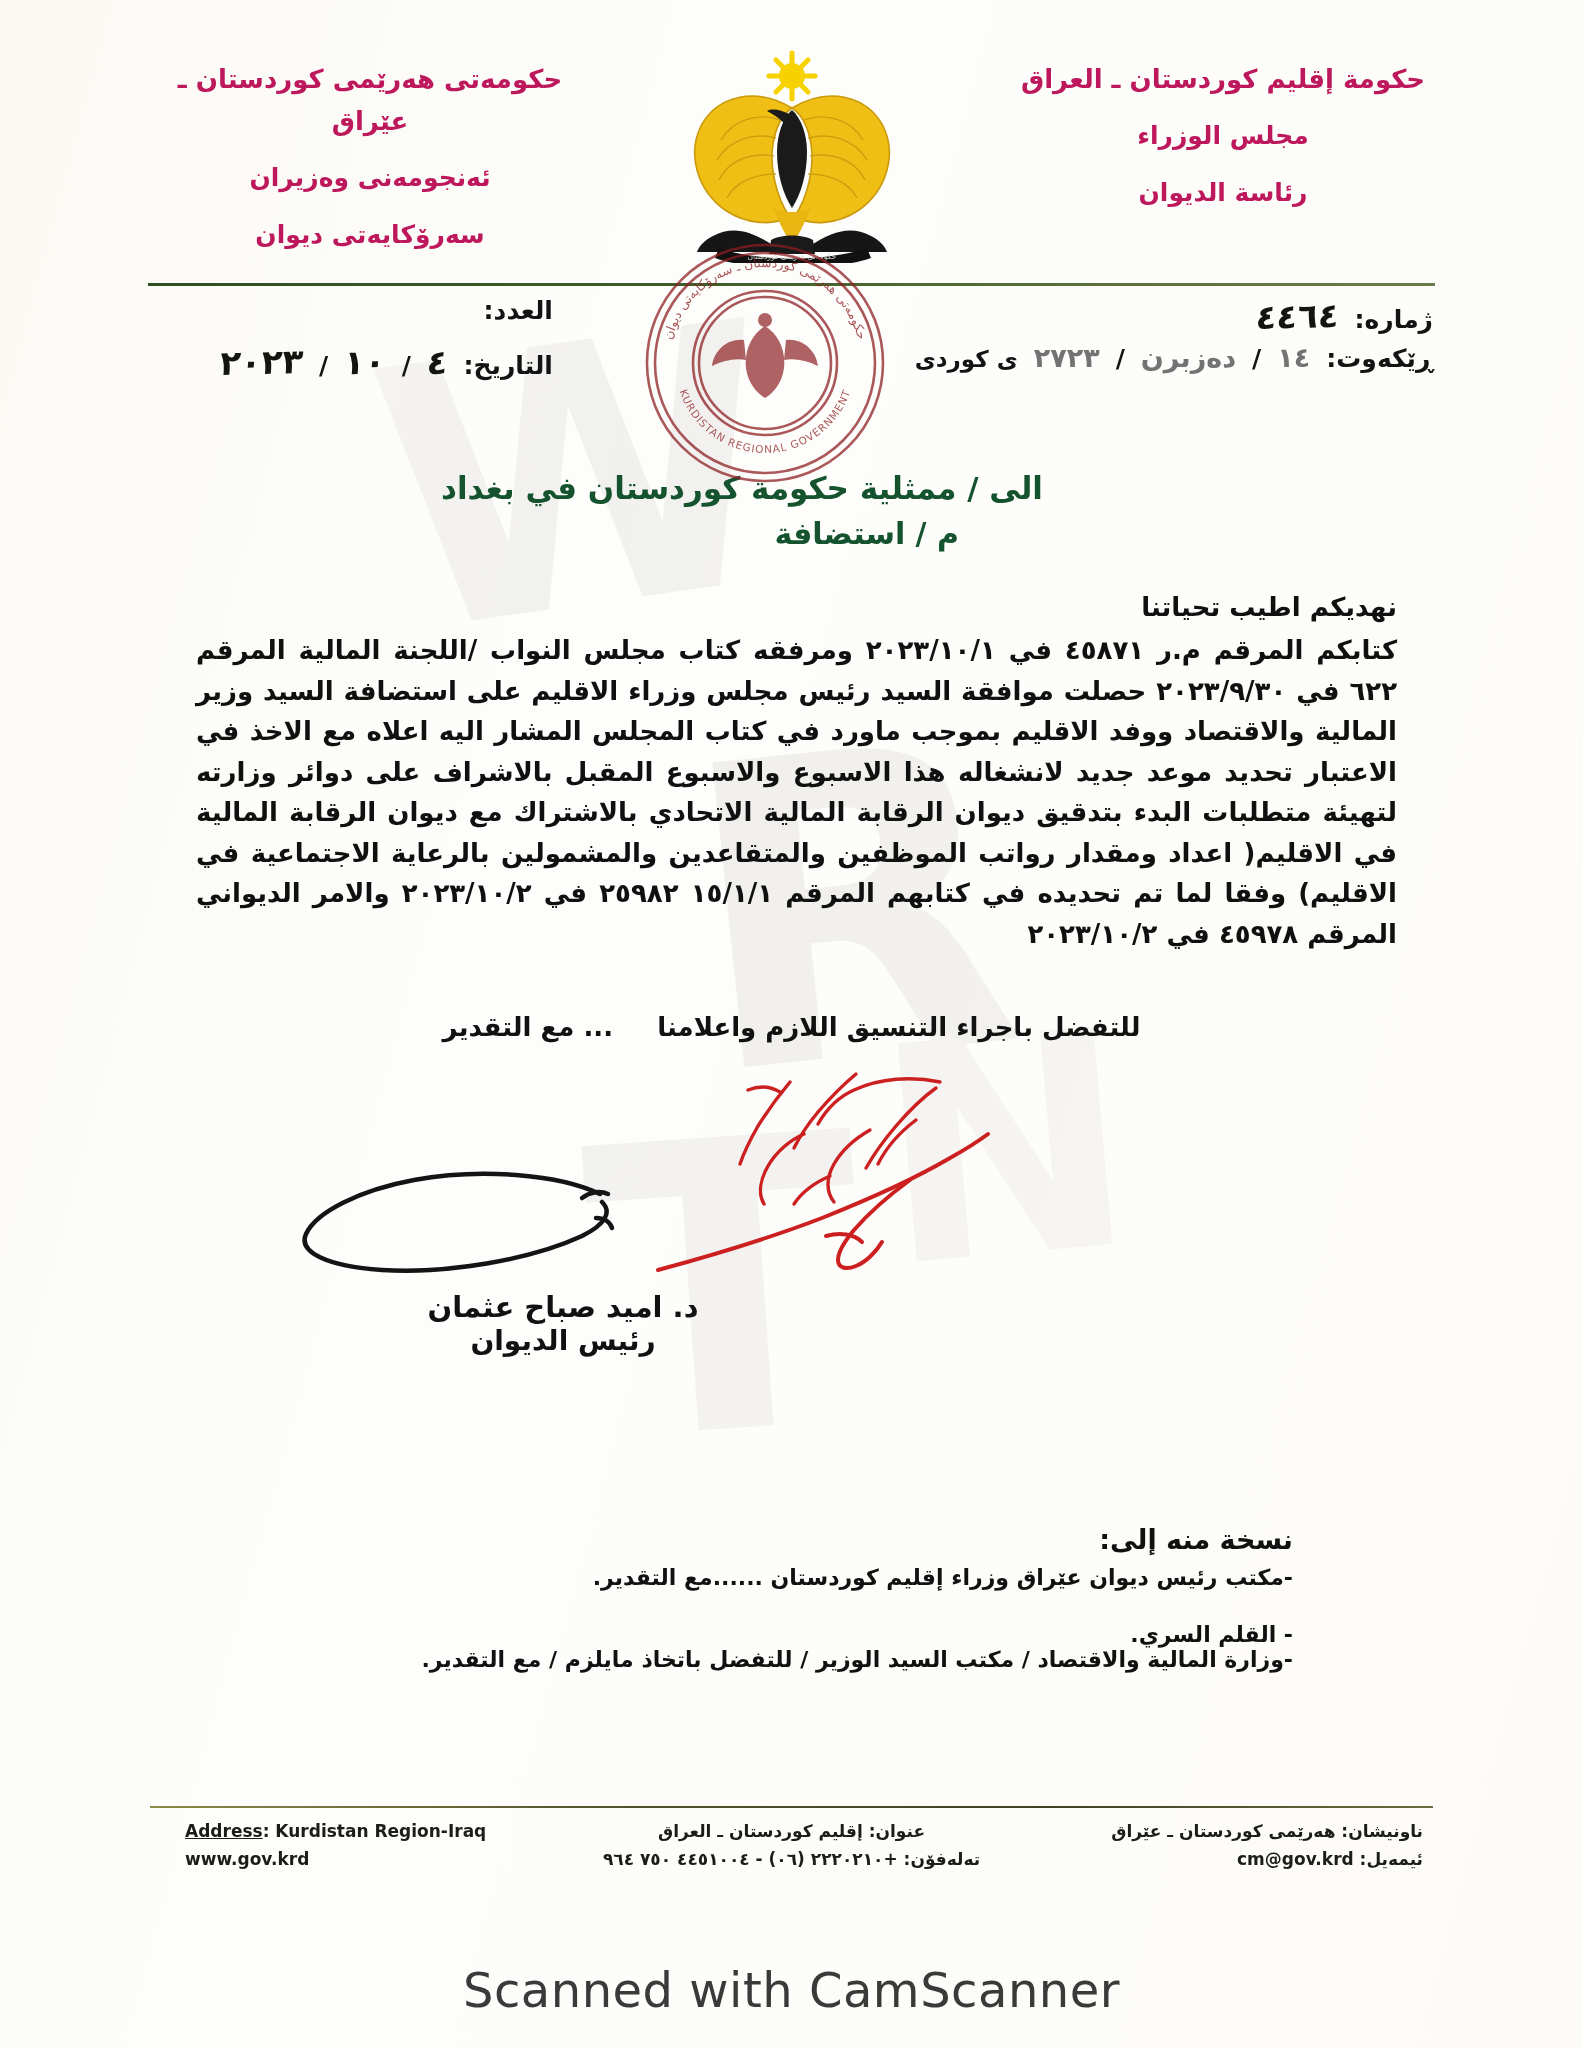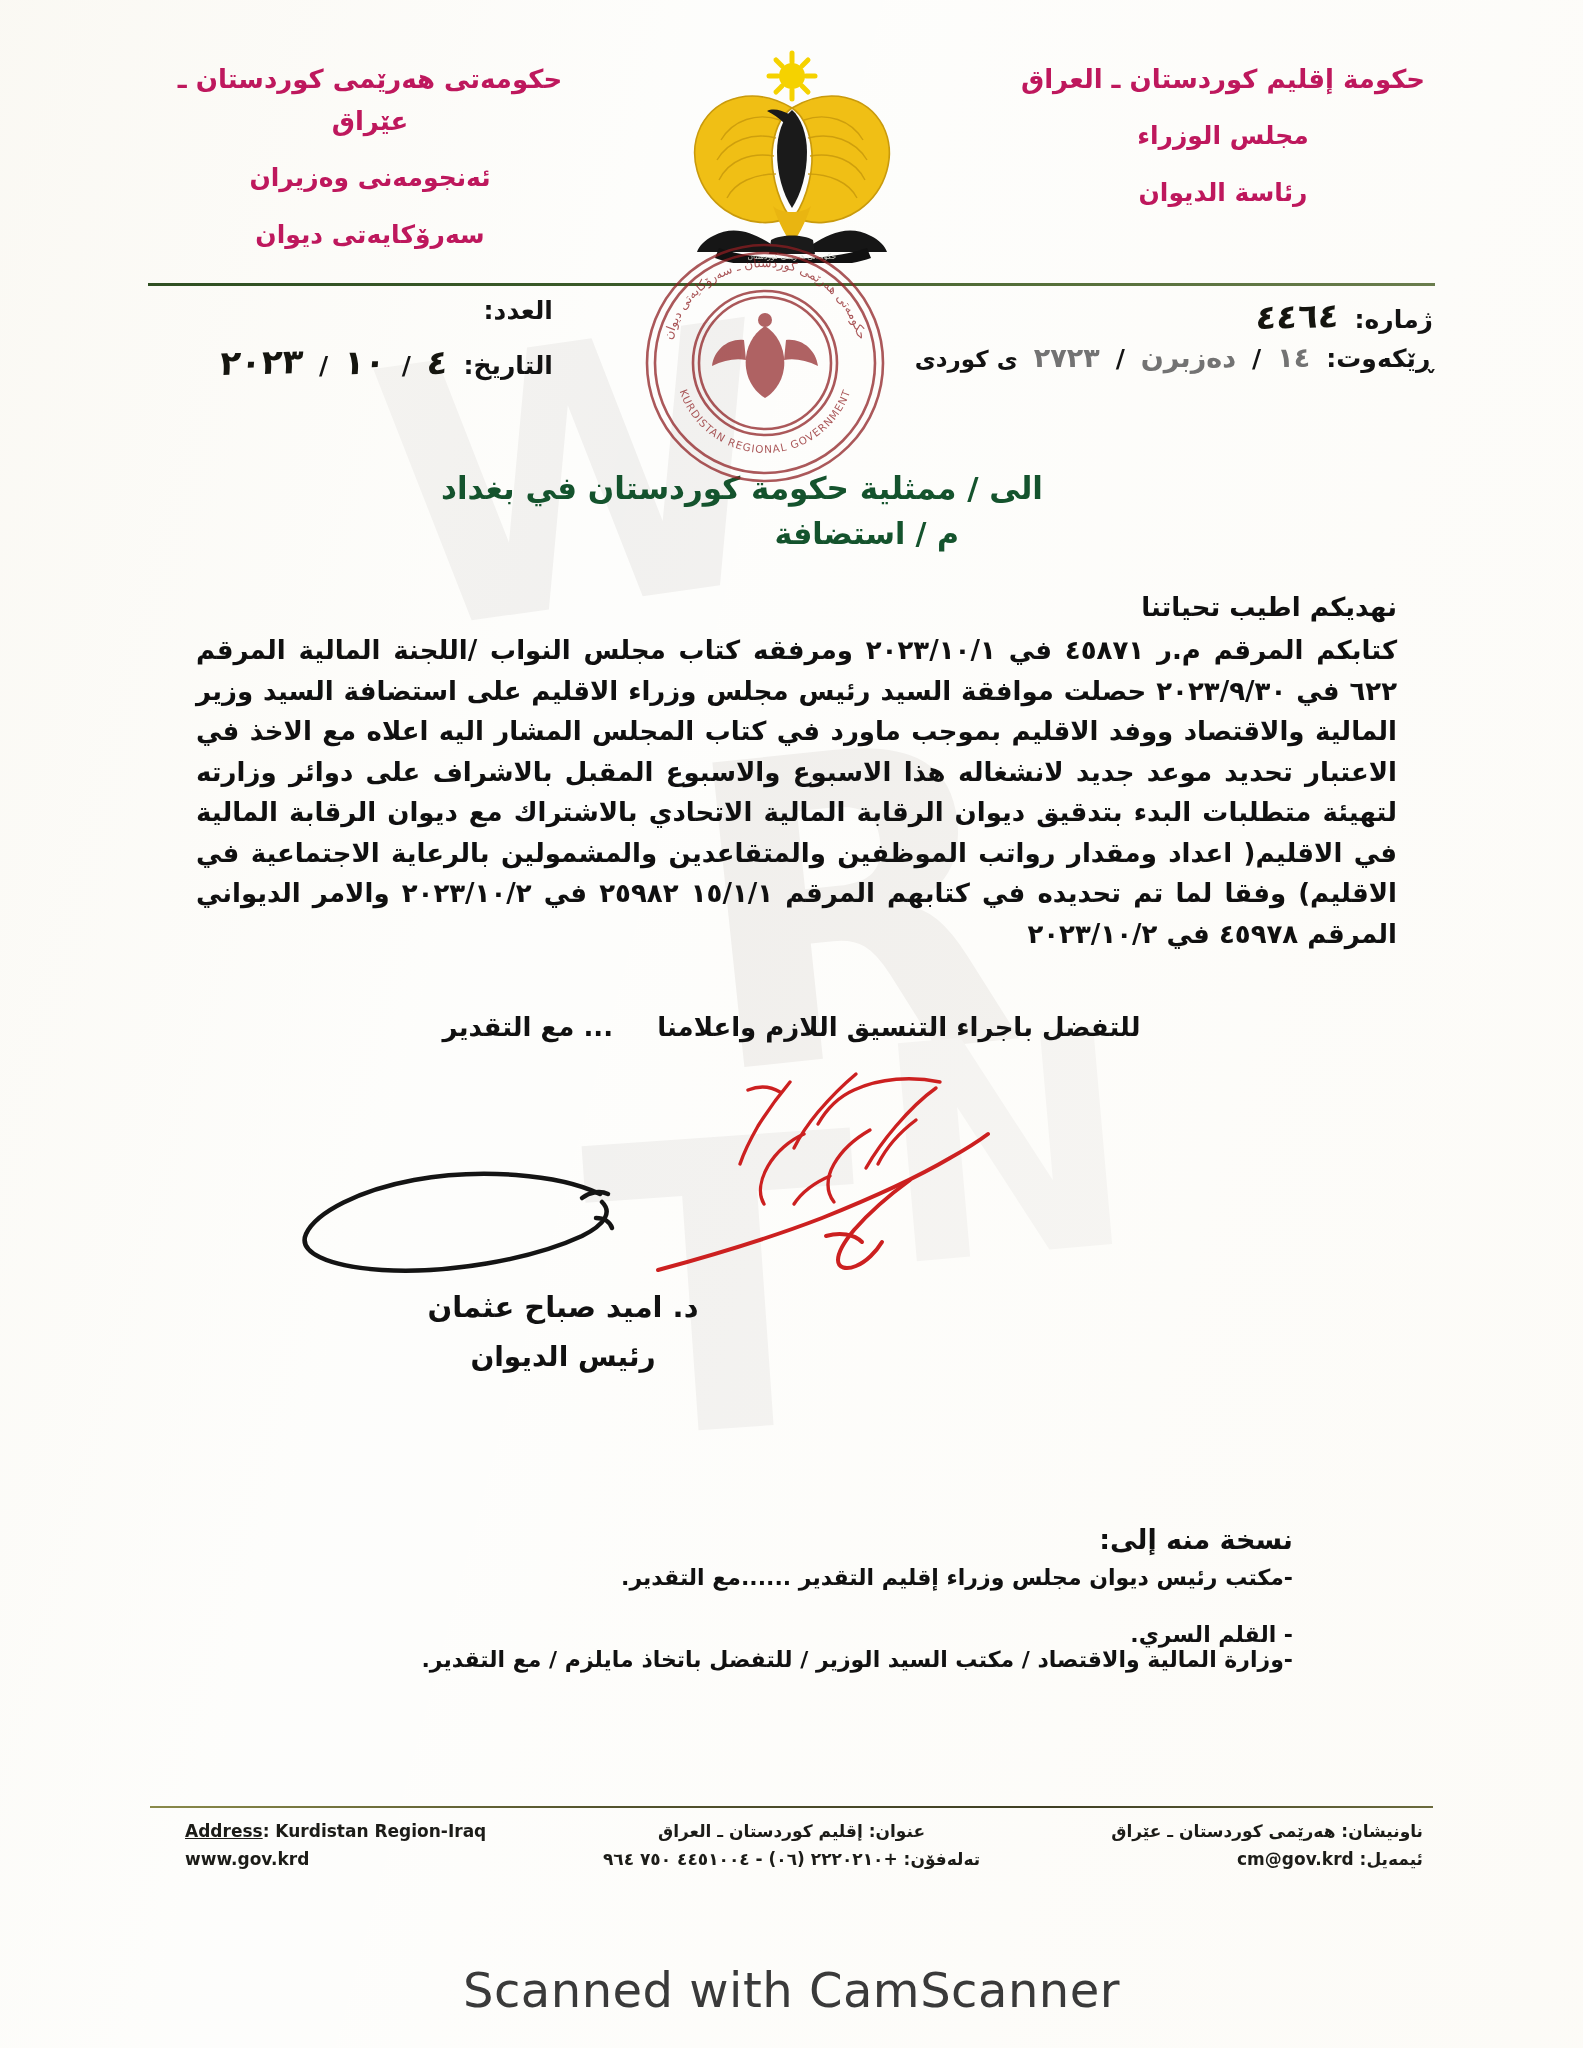--- a/index.html
+++ b/index.html
@@ -201,21 +201,21 @@
   .sig-block {
     position: absolute;
     top: 1290px;
     right: 860px;
     text-align: center;
     width: 320px;
     z-index: 6;
     color: #111;
   }
   .sig-name  { font-size: 29px; font-weight: 700; white-space: nowrap; }
-  .sig-title { font-size: 28px; font-weight: 700; margin-top: 16px; }
+  .sig-title { font-size: 28px; font-weight: 700; }
 
   
   .cc-block {
     position: absolute;
     top: 1524px;
     right: 290px;
     z-index: 5;
     color: #111;
     text-align: right;
   }
@@ -445,21 +445,21 @@
     </g>
   </svg>
 
   <div class="sig-block">
     <div class="sig-name">د. اميد صباح عثمان</div>
     <div class="sig-title">رئيس الديوان</div>
   </div>
 
   <div class="cc-block">
     <div class="cc-head">نسخة منه إلى:</div>
-    <div class="cc-item">-مكتب رئيس ديوان مجلس وزراء إقليم التقدير ......مع التقدير.</div>
+    <div class="cc-item">-مكتب رئيس ديوان عێراق وزراء إقليم كوردستان ......مع التقدير.</div>
     <div class="cc-item last">- القلم السري.</div>
     <div class="cc-item">-وزارة المالية والاقتصاد / مكتب السيد الوزير / للتفضل باتخاذ مايلزم / مع التقدير.</div>
   </div>
 
   <div class="rule-bottom"></div>
 
   <div class="footer">
 
     <div class="foot-col foot-en">
       <div class="foot-line">

